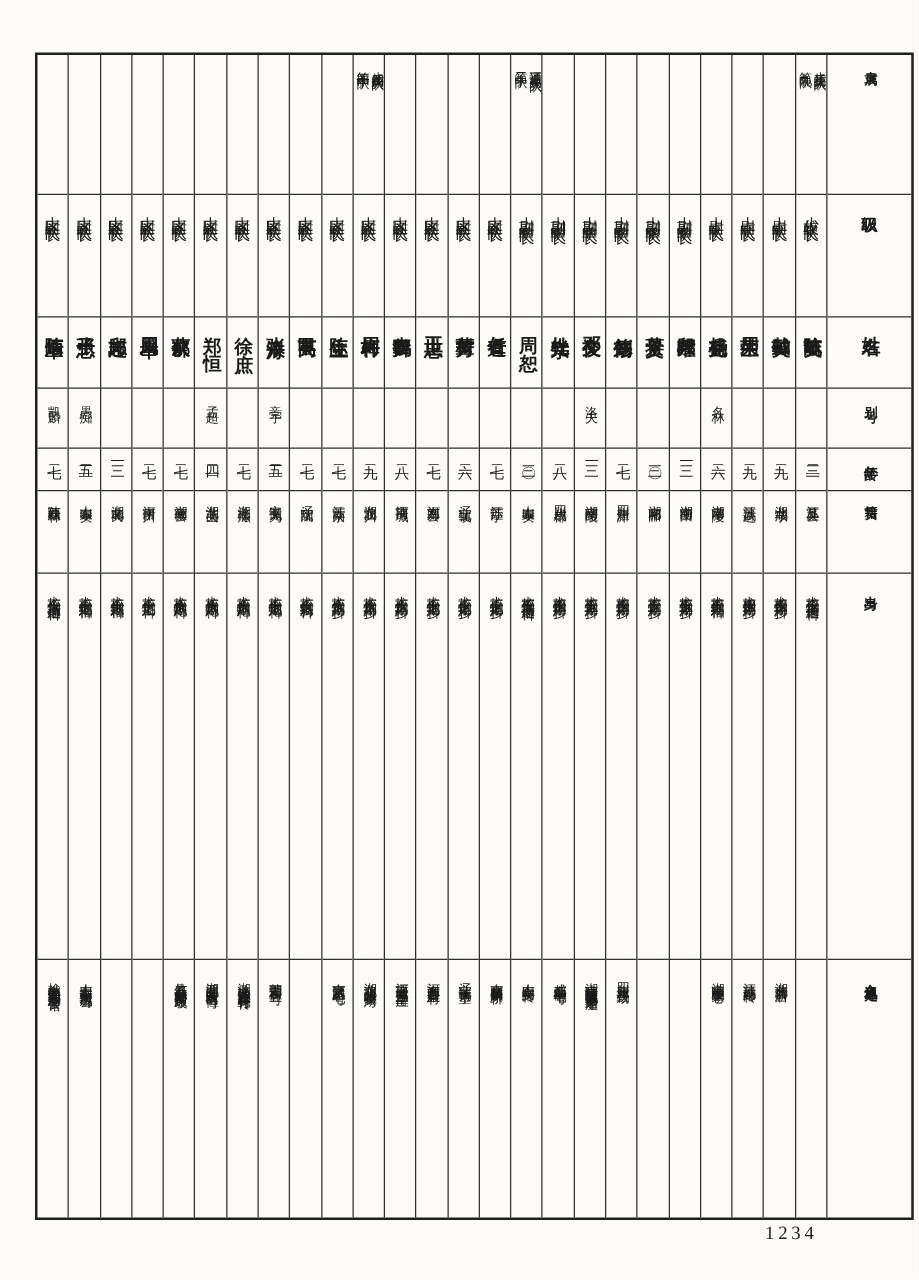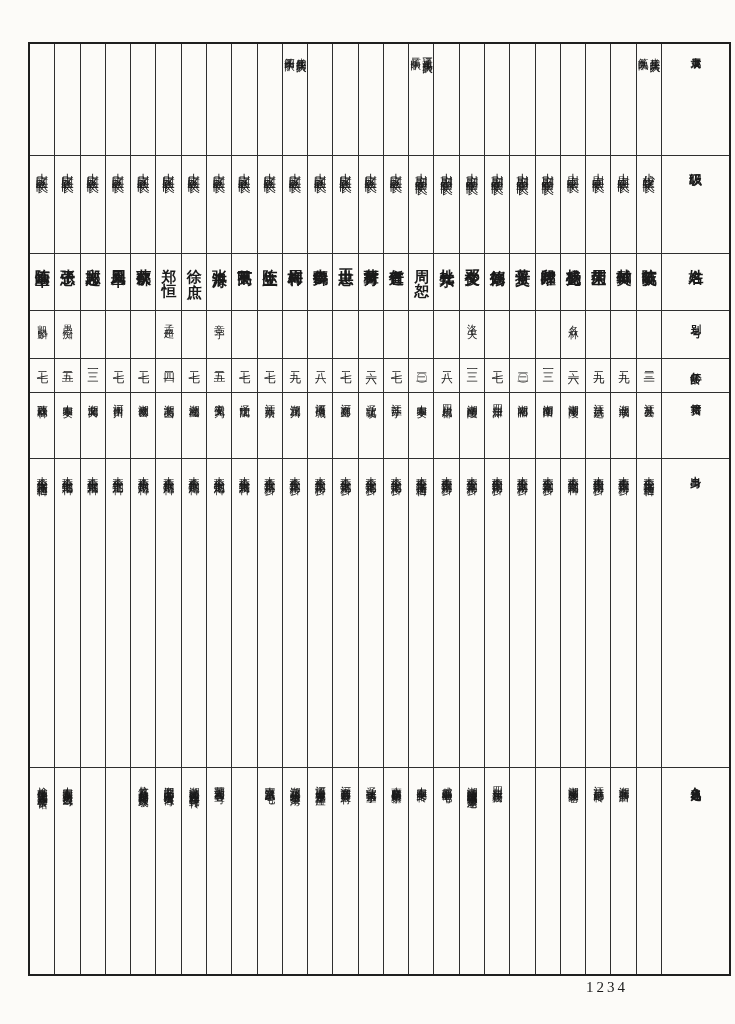--- a/index.html
+++ b/index.html
@@ -62,21 +62,21 @@
   .hspan{font-weight:700;font-size:13.5px;}
   .h-unit{padding-top:28px;letter-spacing:25px;}
   .h-rank{padding-top:28px;letter-spacing:28px;}
   .h-name{padding-top:9px;letter-spacing:11px;}
   .h-alias{padding-top:9px;letter-spacing:6px;}
   .h-age{padding-top:4px;letter-spacing:1px;}
   .h-native{padding-top:11px;letter-spacing:15px;}
   .h-origin{padding-top:88px;letter-spacing:100px;}
   .h-address{padding-top:22px;letter-spacing:21px;}
   .page-num{
-    position:absolute;left:586px;top:979px;
+    position:absolute;left:612px;top:979px;
     font-size:15px;letter-spacing:3px;color:#1a1a1a;
   }
 </style>
 </head>
 <body>
 
 <div class="page">
 
   <div class="roster">
     <div class="col head-col">

